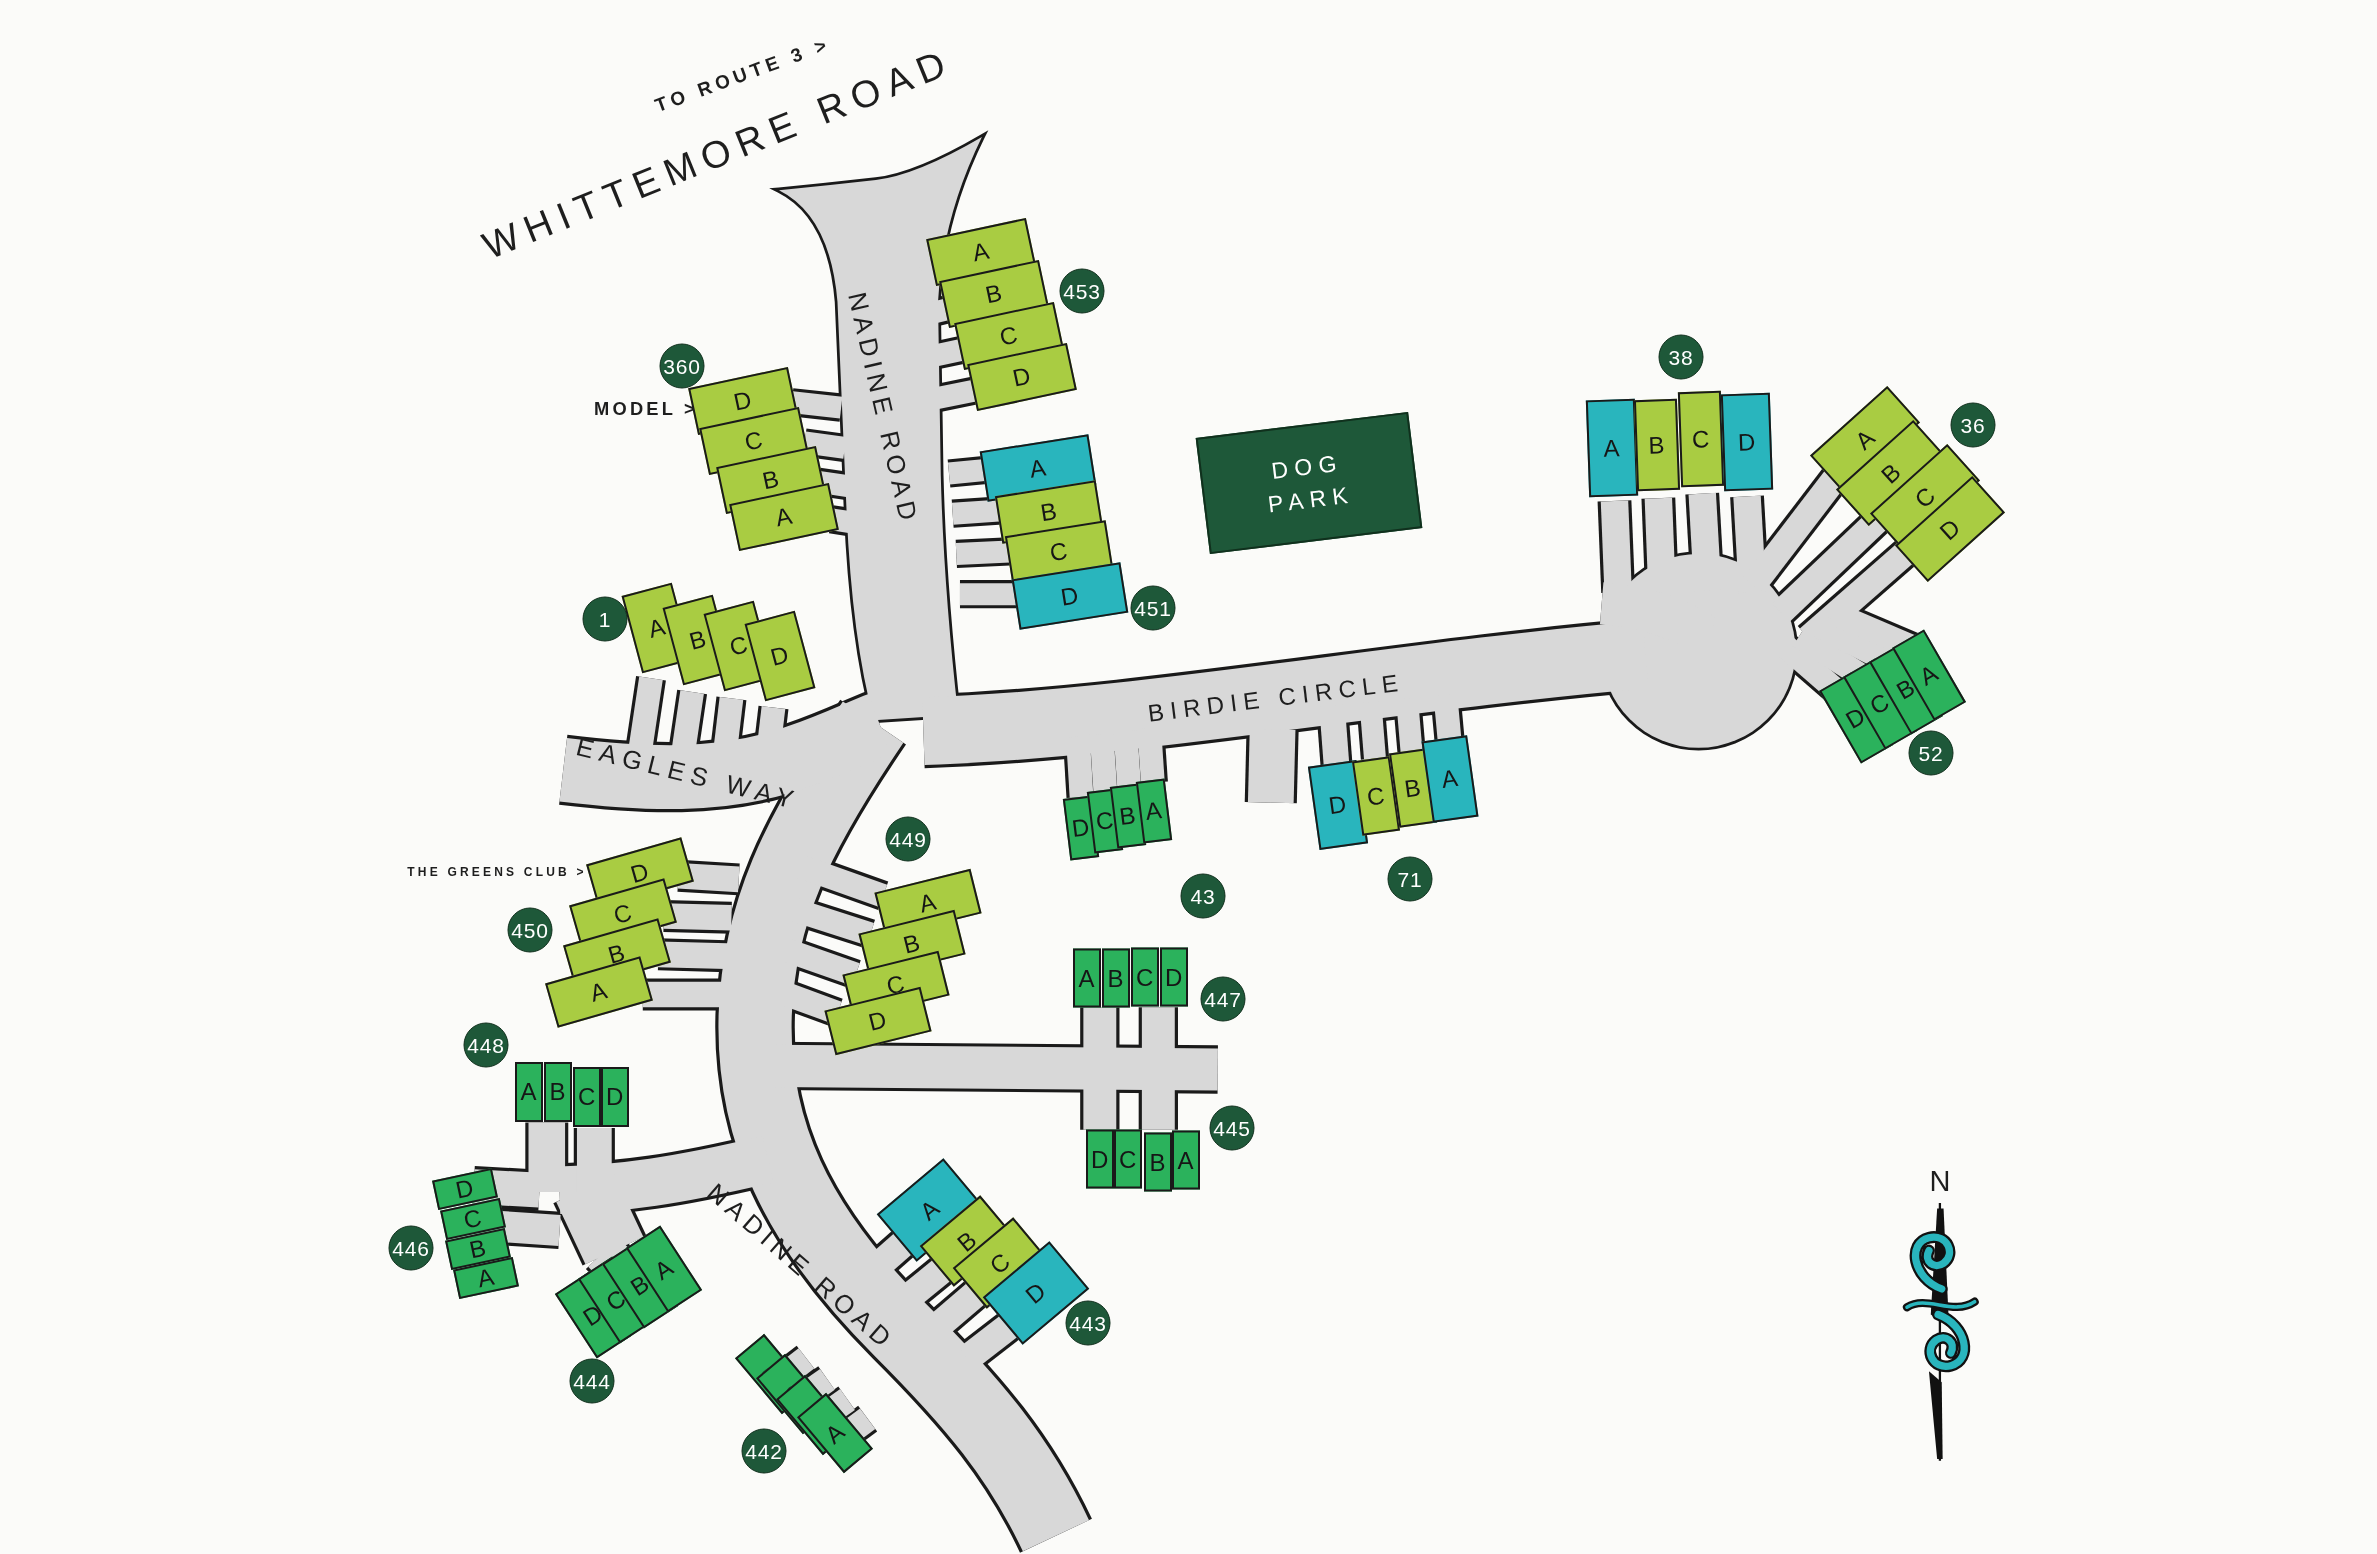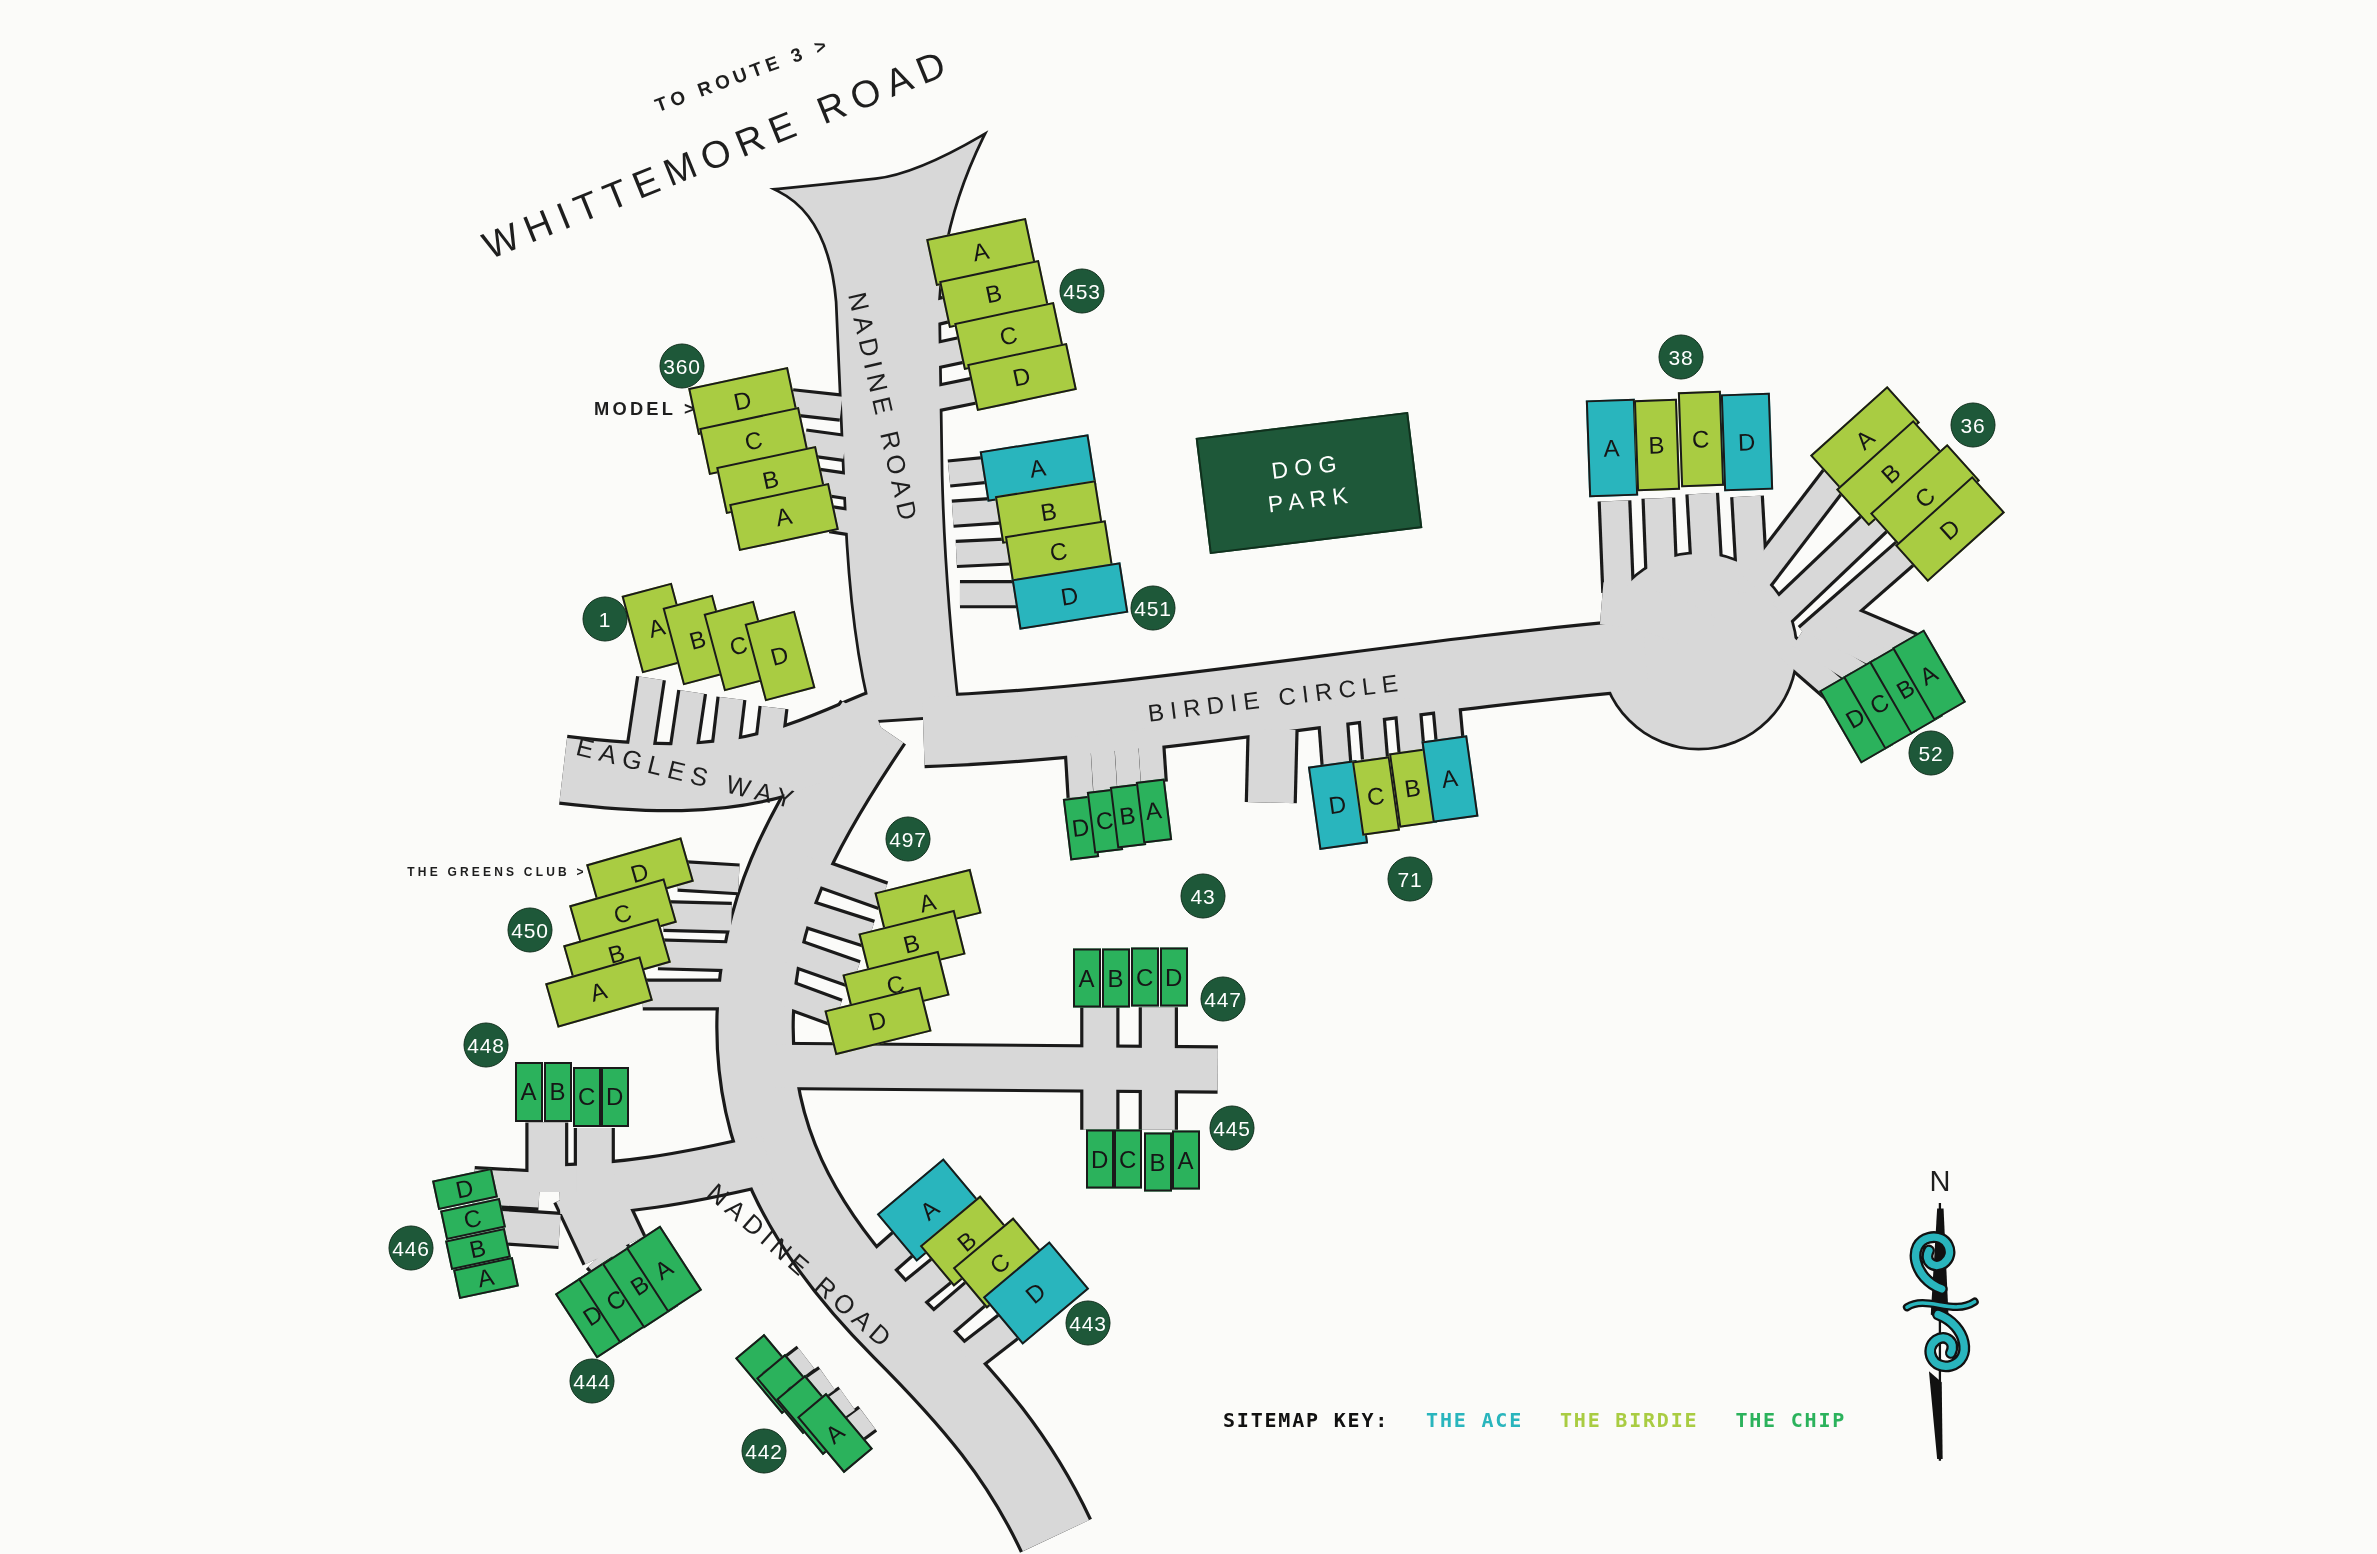--- a/index.html
+++ b/index.html
@@ -541,21 +541,21 @@
 <div class="badge" style="left:1203px;top:896px">
       <span>43</span>
     </div>
 <div class="badge" style="left:1410px;top:879px">
       <span>71</span>
     </div>
 <div class="badge" style="left:605px;top:619px">
       <span>1</span>
     </div>
 <div class="badge" style="left:908px;top:839px">
-      <span>497</span>
+      <span>449</span>
     </div>
 <div class="badge" style="left:530px;top:930px">
       <span>450</span>
     </div>
 <div class="badge" style="left:486px;top:1045px">
       <span>448</span>
     </div>
 <div class="badge" style="left:411px;top:1248px">
       <span>446</span>
     </div>
@@ -568,21 +568,15 @@
 <div class="badge" style="left:1088px;top:1323px">
       <span>443</span>
     </div>
 <div class="badge" style="left:1223px;top:999px">
       <span>447</span>
     </div>
 <div class="badge" style="left:1232px;top:1128px">
       <span>445</span>
     </div>
 
-<div class="keybar">
-  <span>SITEMAP KEY:</span>
-  <span class="k-ace">THE ACE</span>
-  <span class="k-birdie">THE BIRDIE</span>
-  <span class="k-chip">THE CHIP</span>
+
 </div>
 
-</div>
-
 
 </body></html>

